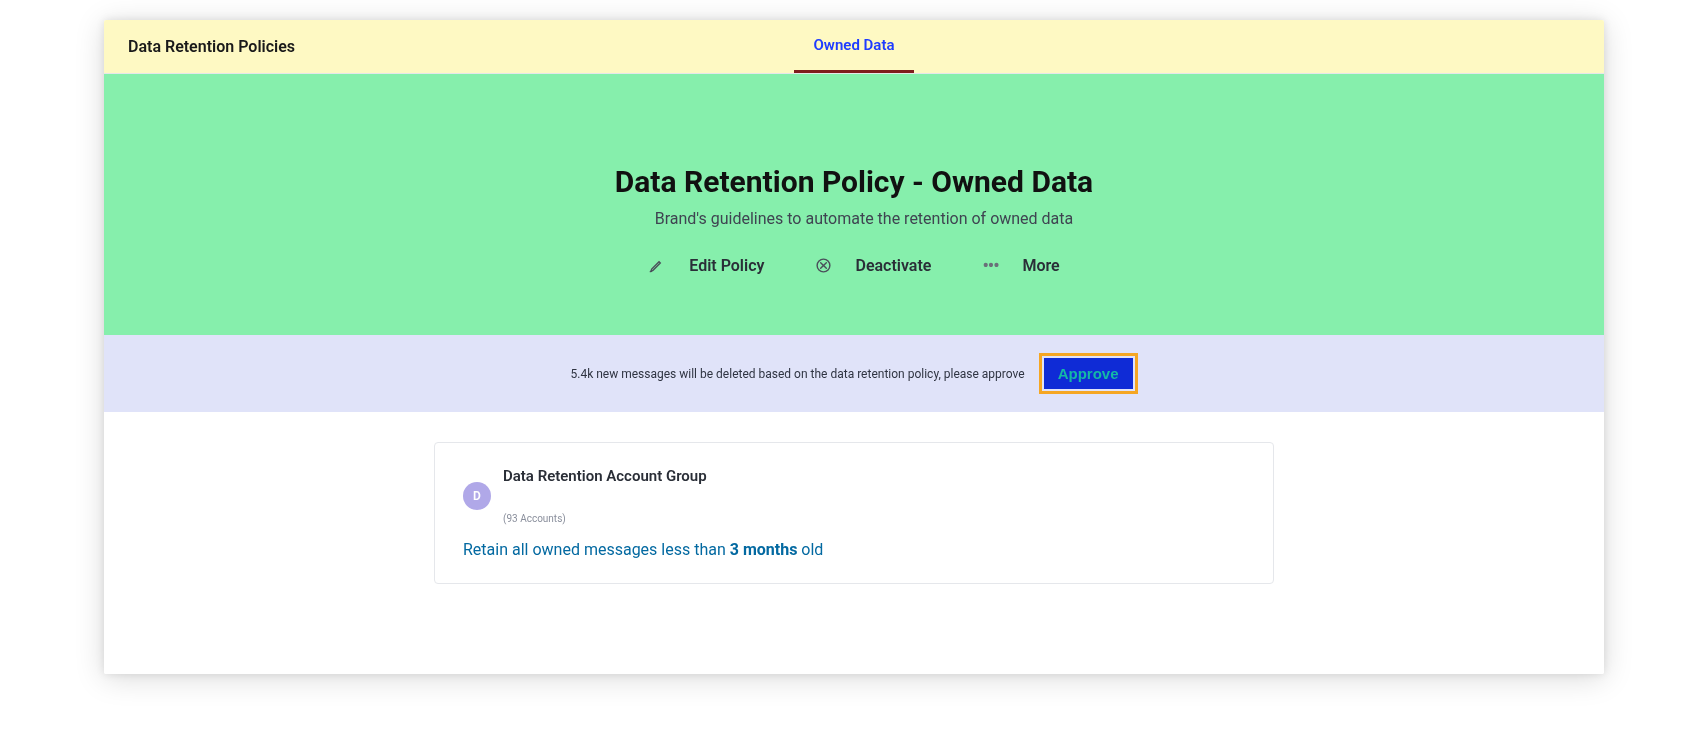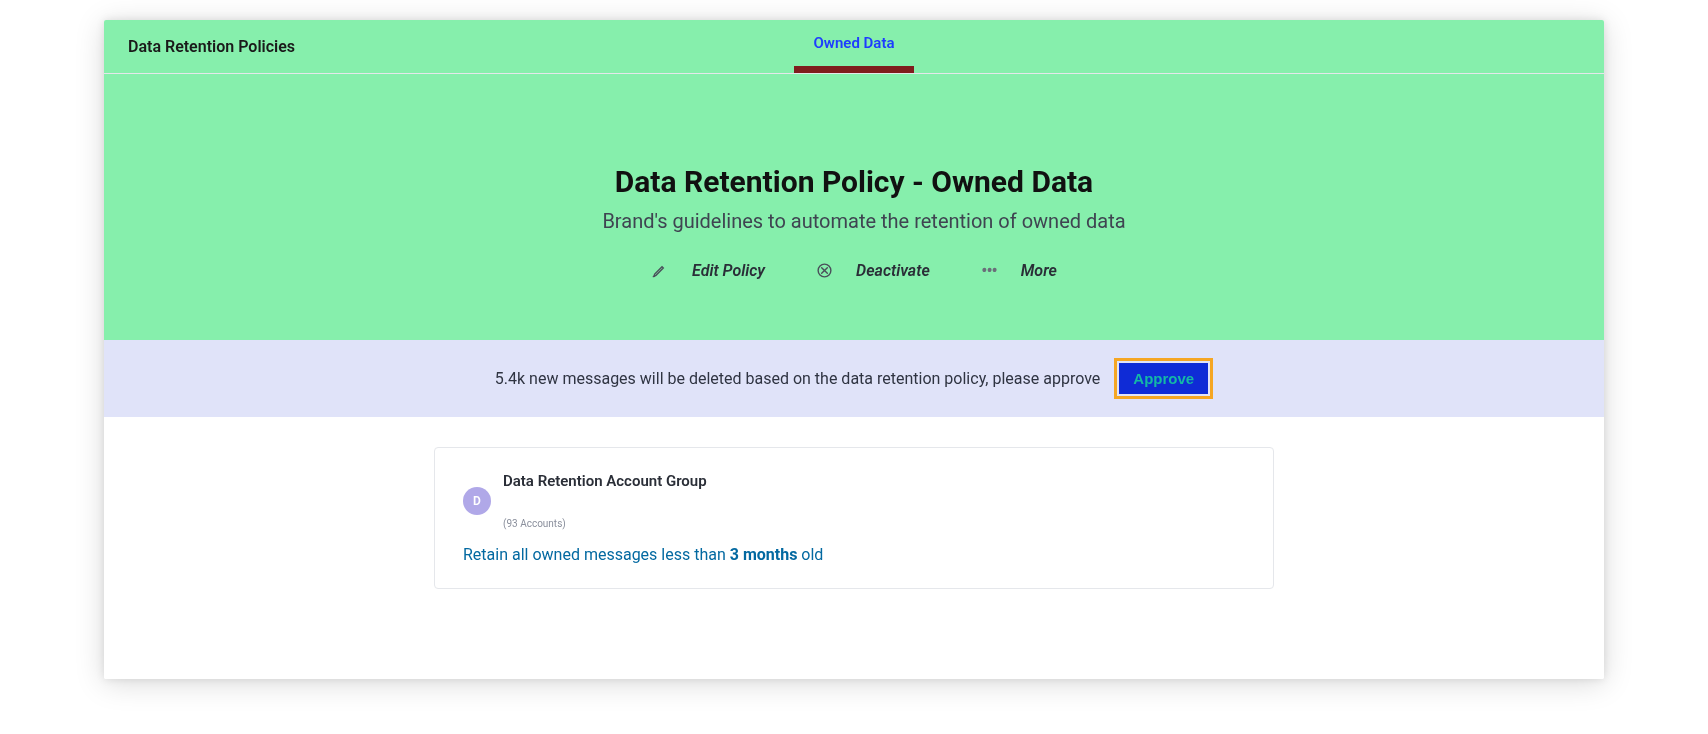--- a/index.html
+++ b/index.html
@@ -22,94 +22,93 @@
       box-shadow: 0 4px 30px rgba(0,0,0,0.15), 0 0 8px rgba(0,0,0,0.1);
       border-radius: 2px;
       overflow: hidden;
     }
     .topbar {
       display: flex;
       align-items: center;
       height: 54px;
       border-bottom: 1px solid #e5e7eb;
       position: relative;
-      background: #86efac;
+      background: #fef9c3;
     }
     .topbar-title {
       position: absolute;
       left: 24px;
       font-size: 16px;
       font-weight: 600;
       color: #1a1a1a;
     }
     .tabs {
       margin: 0 auto;
       display: flex;
       height: 100%;
     }
     .tab {
       display: flex;
       align-items: center;
       padding: 0 20px;
       font-size: 15px;
       font-weight: 600;
       color: #1e3cff;
-      border-bottom: 7px solid #7f1d1d;
+      border-bottom: 3px solid #7f1d1d;
       cursor: pointer;
       height: 100%;
     }
     .hero-section {
       background: #86efac;
       padding: 90px 0 60px 0;
       text-align: center;
     }
     .hero-title {
       font-size: 30px;
       font-weight: 700;
       color: #111;
       margin-bottom: 10px;
     }
     .hero-subtitle {
-      font-size: 20px;
+      font-size: 16px;
       color: #3f4451;
       margin-bottom: 28px;
       padding-left: 20px;
     }
     .action-row {
       display: flex;
       justify-content: center;
       gap: 50px;
     }
     .action-item {
       display: flex;
       gap: 23px;
       font-size: 16px;
       font-weight: 600;
       color: #2a2e37;
       cursor: pointer;
-      font-style: italic;
     }
     .action-icon {
       display: inline-flex;
       align-items: center;
       justify-content: center;
       width: 18px;
       height: 18px;
       color: #4a4f5a;
     }
     .banner {
       background: #e0e3f9;
       padding: 18px 0;
       display: flex;
       justify-content: center;
       align-items: center;
       gap: 14px;
     }
     .banner-text {
-      font-size: 16px;
+      font-size: 12px;
       color: #2f3442;
     }
     .approve-wrapper {
       border: 3px solid #f5a623;
       padding: 2px;
       display: inline-block;
     }
     .approve-btn {
       background: #0f2bd6;
       color: #14b8a6;

